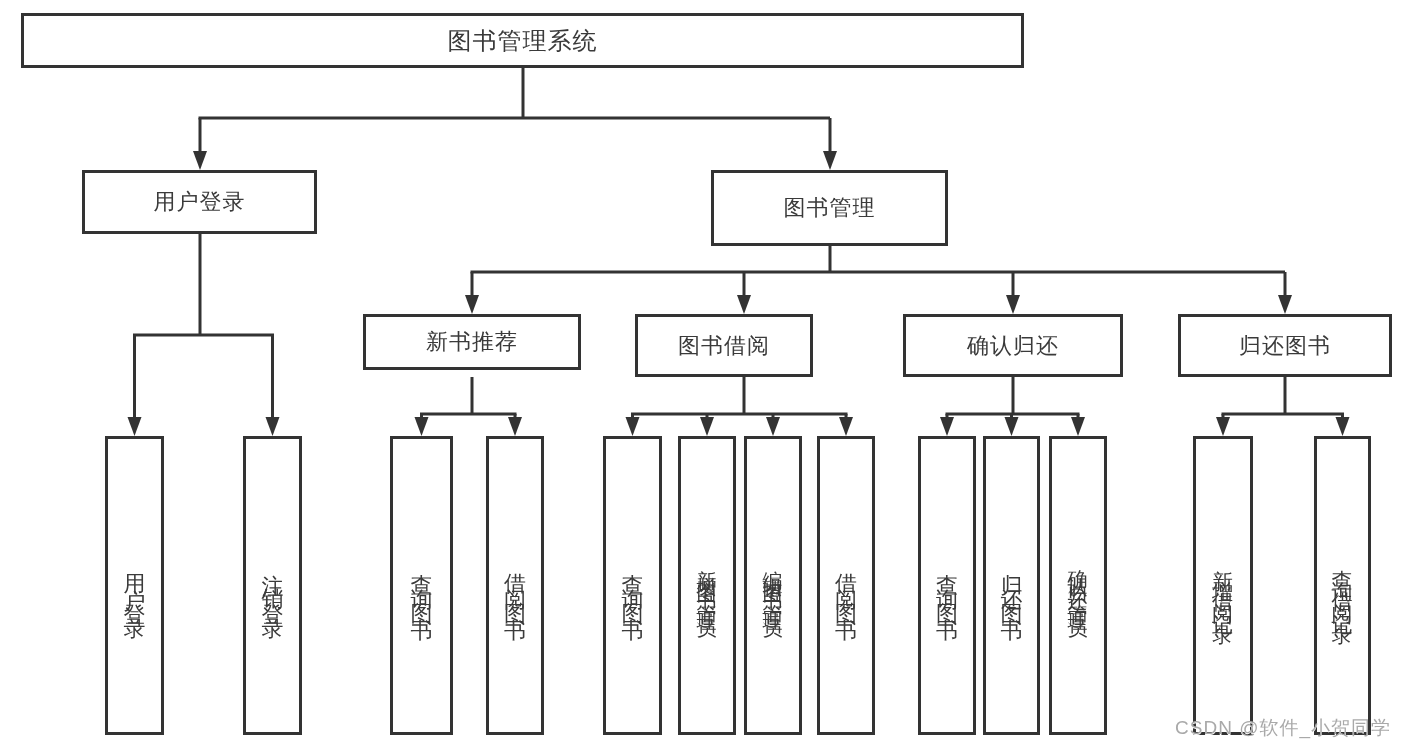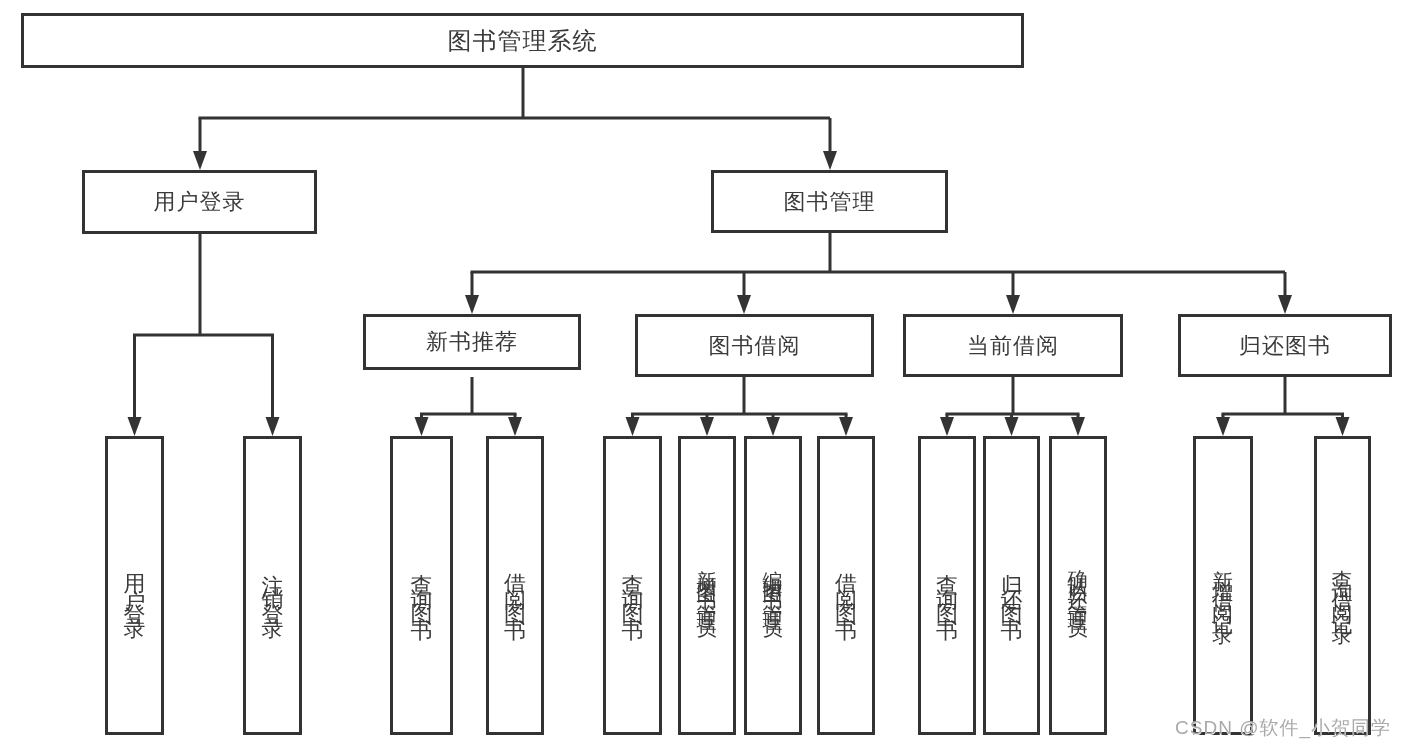--- a/index.html
+++ b/index.html
@@ -99,32 +99,32 @@
     </g>
   </svg>
 
   <div class="box root-box" style="left:21px;top:13px;width:1003px;height:55px">
     <span class="hlabel">图书管理系统</span>
   </div>
 
   <div class="box" style="left:82px;top:170px;width:235px;height:64px">
     <span class="hlabel">用户登录</span>
   </div>
-  <div class="box" style="left:711px;top:170px;width:237px;height:63px">
+  <div class="box" style="left:711px;top:170px;width:237px;height:76px">
     <span class="hlabel">图书管理</span>
   </div>
 
   <div class="box" style="left:363px;top:314px;width:218px;height:56px">
     <span class="hlabel">新书推荐</span>
   </div>
-  <div class="box" style="left:635px;top:314px;width:239px;height:63px">
+  <div class="box" style="left:635px;top:314px;width:178px;height:63px">
     <span class="hlabel">图书借阅</span>
   </div>
   <div class="box" style="left:903px;top:314px;width:220px;height:63px">
-    <span class="hlabel">当前借阅</span>
+    <span class="hlabel">确认归还</span>
   </div>
   <div class="box" style="left:1178px;top:314px;width:214px;height:63px">
     <span class="hlabel">归还图书</span>
   </div>
 
   <div class="box" style="left:105px;top:436px;width:59px;height:299px">
     <span class="vlabel vt4">用户登录</span>
   </div>
   <div class="box" style="left:243px;top:436px;width:59px;height:299px">
     <span class="vlabel vt4">注销登录</span>

